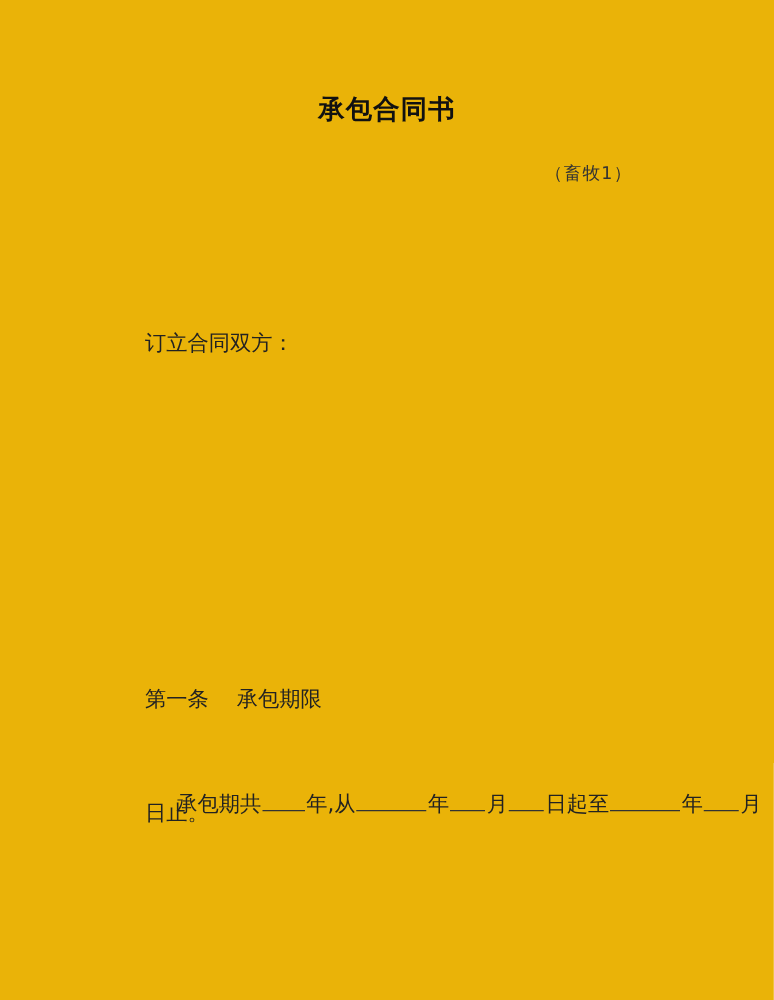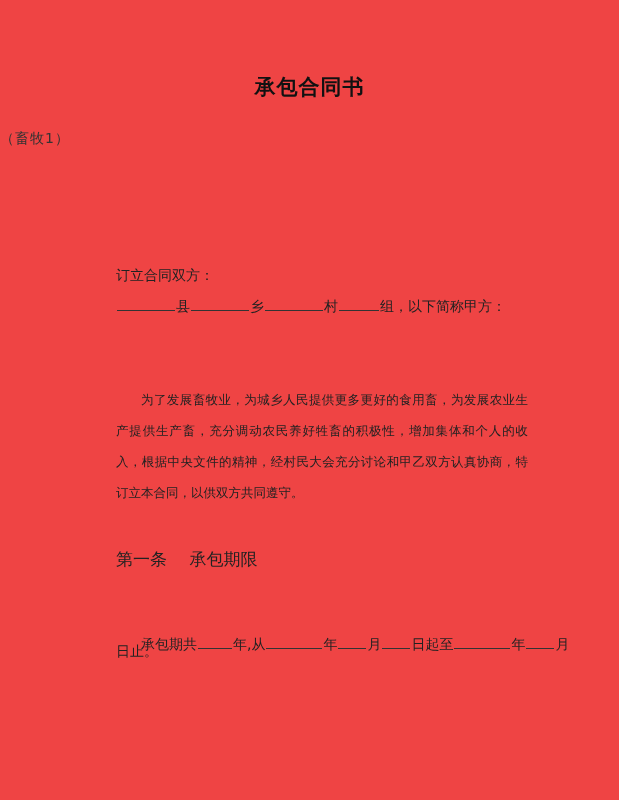--- a/index.html
+++ b/index.html
@@ -12,47 +12,48 @@
       height: 800px;
       position: relative;
       overflow: hidden;
       font-family: "DejaVu Sans", "Liberation Sans", sans-serif;
       color: #222222;
     }
     .page {
       position: absolute;
       left: 0; top: 0;
       width: 619px; height: 800px;
-      background: #ef4444;
+      background: #eab308;
     }
     .title {
       position: absolute;
       top: 73px;
       left: 0;
       width: 619px;
       text-align: center;
       font-size: 21px;
       font-weight: bold;
       letter-spacing: 1px;
       color: #111111;
     }
     .subtitle {
       position: absolute;
       top: 130px;
       left: 0;
       width: 494px;
-      text-align: left;
+      text-align: right;
       font-size: 14px;
       color: #333333;
       letter-spacing: 1px;
+      padding-left: 12px;
     }
     .line {
       position: absolute;
       left: 116px;
-      font-size: 14px;
+      font-size: 17px;
       line-height: 16px;
       white-space: nowrap;
       color: #222222;
     }
     .blank {
       display: inline-block;
       border-bottom: 1px solid #333333;
       height: 12px;
       vertical-align: baseline;
       margin: 0 1px;
@@ -79,26 +80,22 @@
 </head>
 <body>
 
 <div class="page">
 
   <div class="title">承包合同书</div>
   <div class="subtitle">（畜牧1）</div>
 
   <div class="line" style="top:267px;">订立合同双方：</div>
 
-  <div class="line" style="top:298px;">
-    <span class="blank" style="width:58px;"></span><span>县</span><span class="blank" style="width:58px;"></span><span>乡</span><span class="blank" style="width:58px;"></span><span>村</span><span class="blank" style="width:40px;"></span><span>组，以下简称甲方：</span>
-  </div>
 
 
-  <div class="para" style="top:384px;">为了发展畜牧业，为城乡人民提供更多更好的食用畜，为发展农业生产提供生产畜，充分调动农民养好牲畜的积极性，增加集体和个人的收入，根据中央文件的精神，经村民大会充分讨论和甲乙双方认真协商，特订立本合同，以供双方共同遵守。</div>
 
   <div class="article" style="top:548px;">第一条　 承包期限</div>
 
   <div class="line" style="top:636px;">
     <span style="display:inline-block;width:25px;"></span><span>承包期共</span><span class="blank" style="width:34px;"></span><span>年,从</span><span class="blank" style="width:56px;"></span><span>年</span><span class="blank" style="width:28px;"></span><span>月</span><span class="blank" style="width:28px;"></span><span>日起至</span><span class="blank" style="width:56px;"></span><span>年</span><span class="blank" style="width:28px;"></span><span>月</span>
   </div>
 
   <div class="line" style="top:643px;">日止。</div>
 
 

